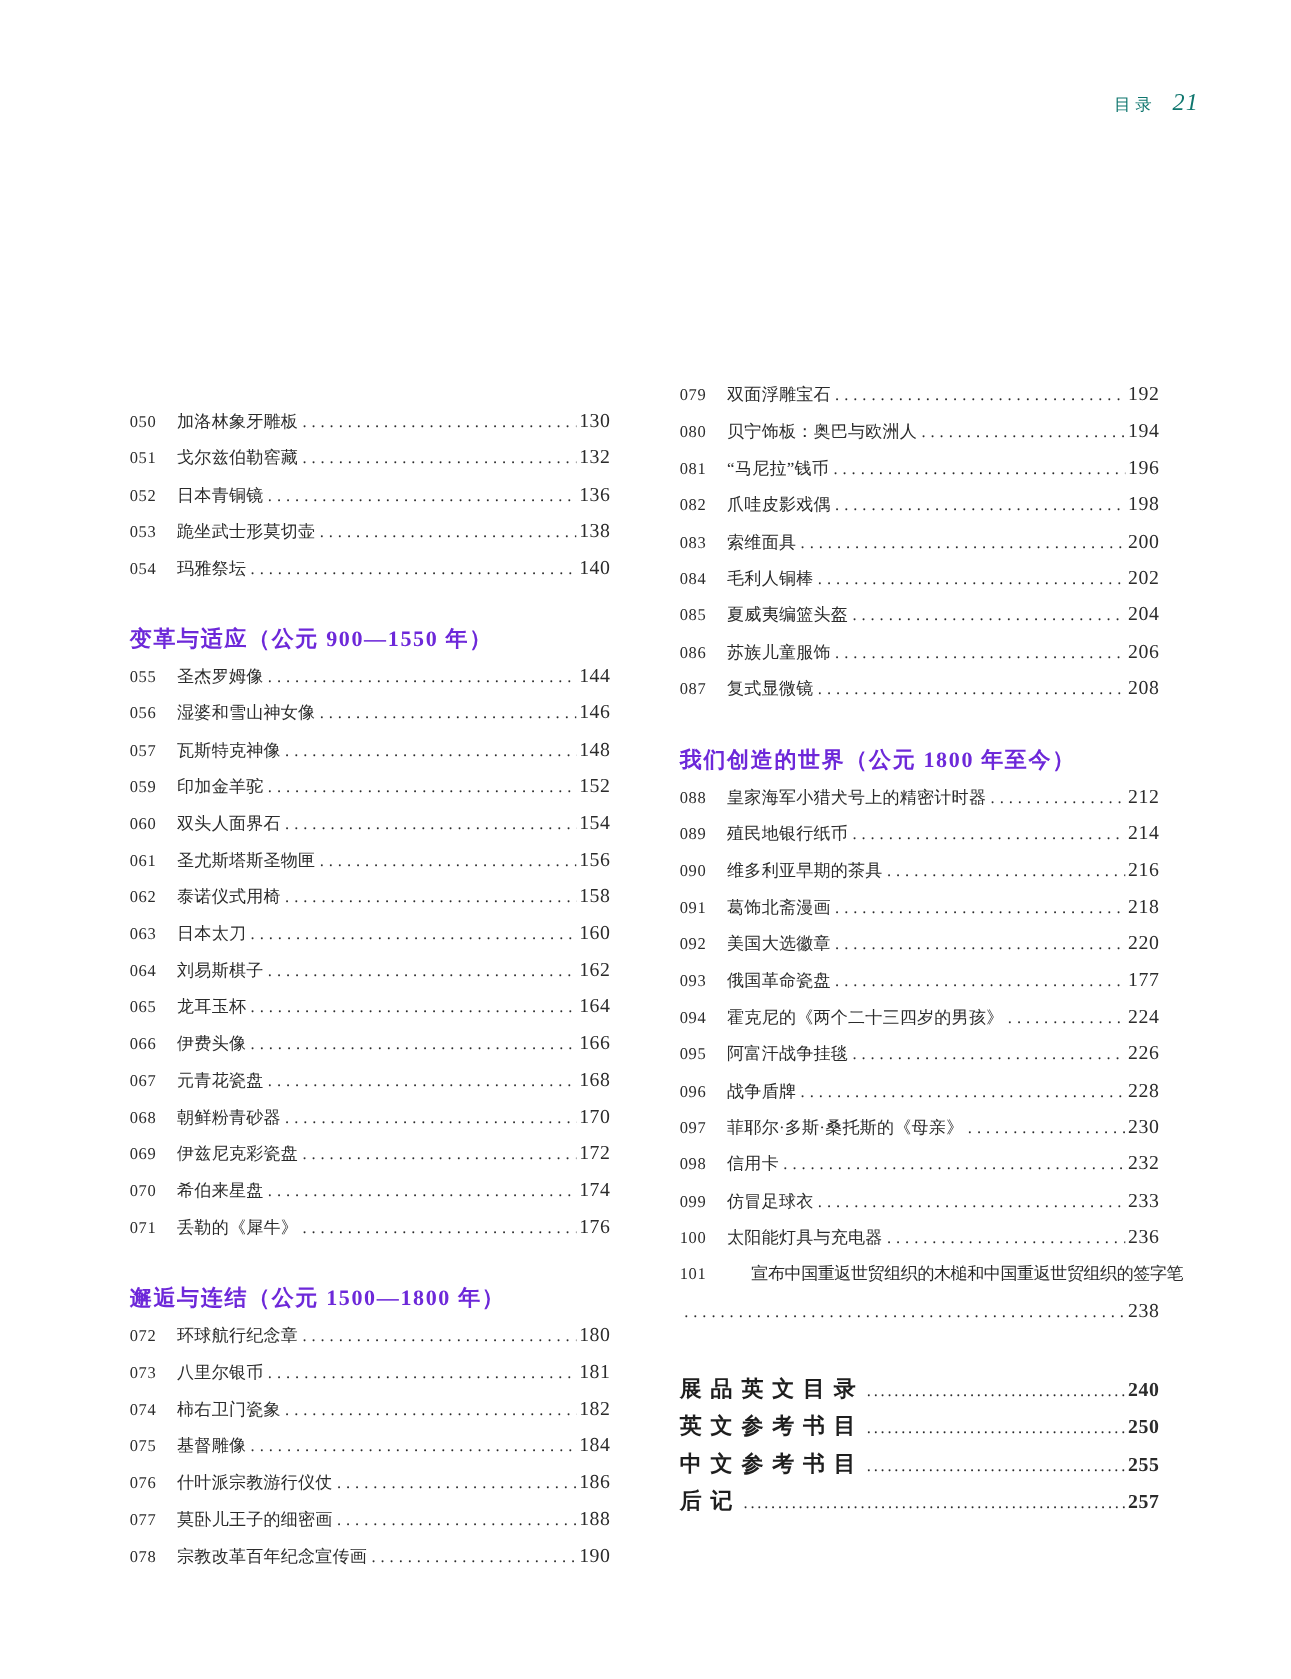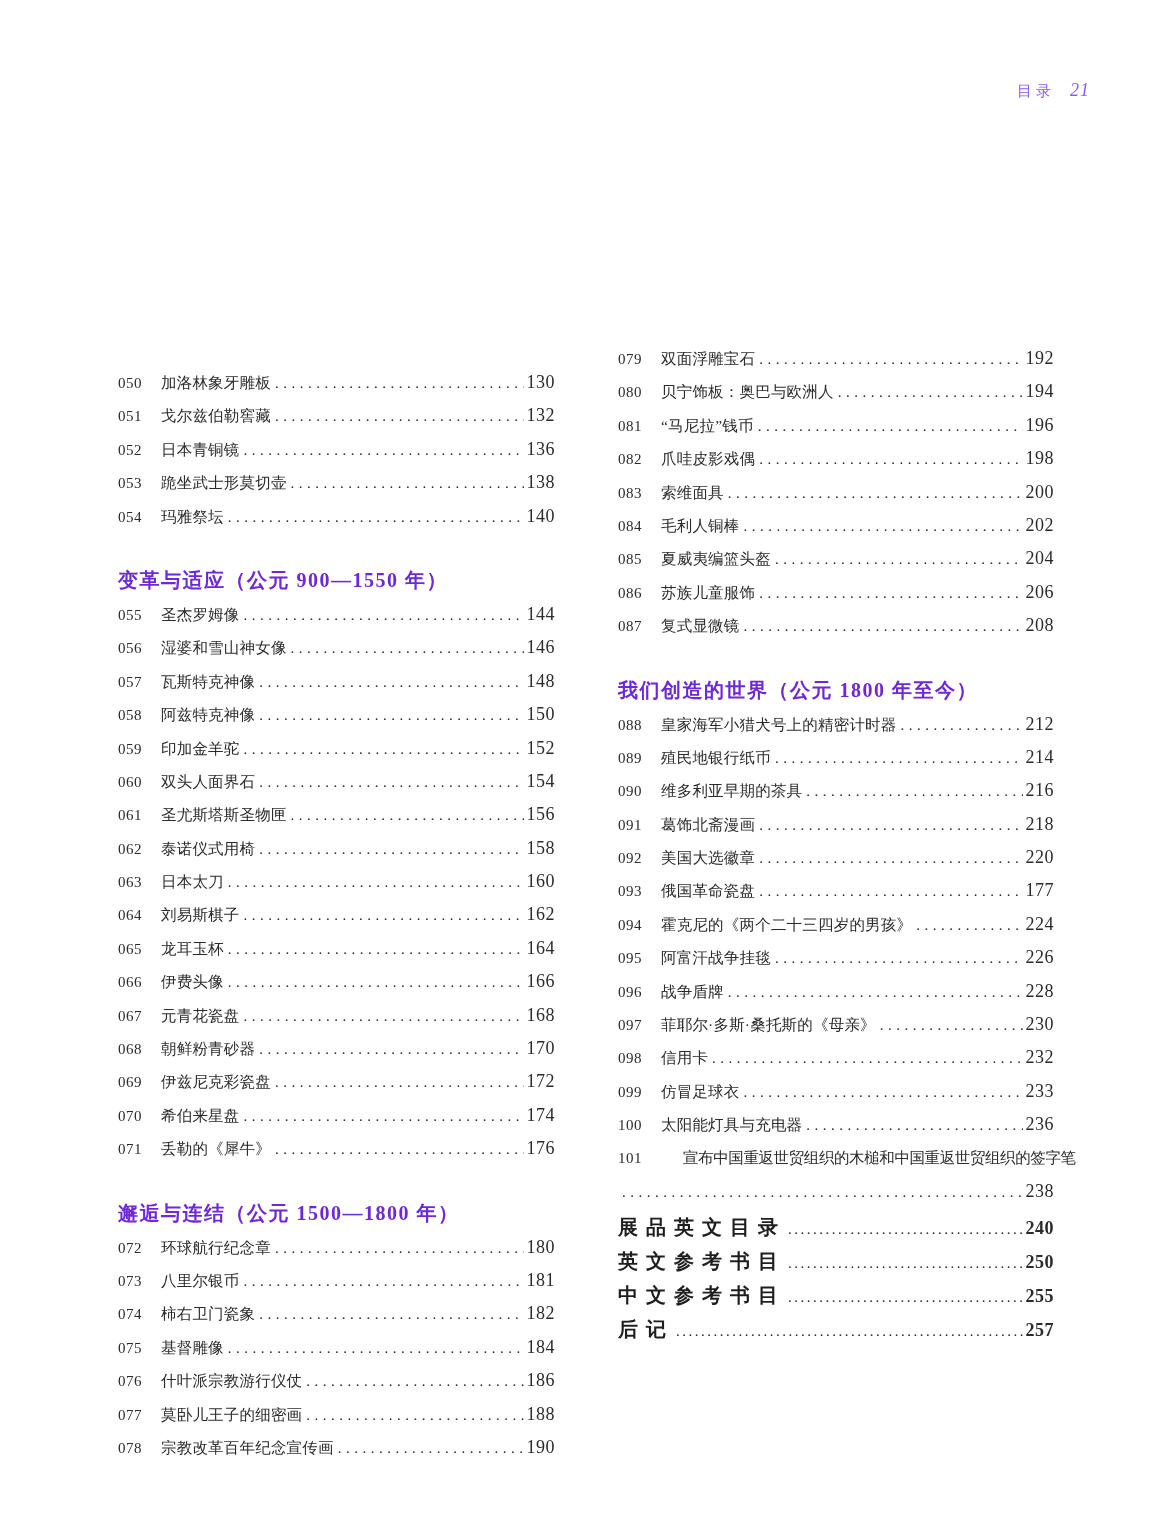--- a/index.html
+++ b/index.html
@@ -13,25 +13,25 @@
   }
 
   
   .page-header {
     position: absolute;
     top: 80px;
     right: 84px;
     display: flex;
     align-items: baseline;
     gap: 15px;
-    color: #8b5cf6;
+    color: #0f766e;
     justify-content: center;
   }
   .header-label { font-size: 15px; letter-spacing: 4px; }
-  .header-pagenum { font-size: 18px; font-style: italic; letter-spacing: 1px; }
+  .header-pagenum { font-size: 22px; font-style: italic; letter-spacing: 1px; }
 
   
   .toc-column { position: absolute; top: 348px; }
   #left-column  { left: 118px; width: 437px; margin-top: 24px; }
   #right-column { left: 618px; width: 436px; }
 
   .toc-row {
     display: flex;
     align-items: baseline;
     height: 33.4px;
@@ -66,21 +66,21 @@
     color: #6d28d9;
     letter-spacing: 1.5px;
     height: 33px;
     margin: 25px 0 7px 0;
     display: flex;
     align-items: center;
     white-space: nowrap;
   }
 
   
-  .backmatter-block { }
+  .backmatter-block { margin-top: 35px; }
   .back-row { height: 34px; }
   .back-row .title {
     font-size: 20px;
     font-weight: bold;
     color: #1e1e1e;
     letter-spacing: 8px;
   }
   .back-row .leader { letter-spacing: 2.5px; margin-left: 2px; }
   .back-row .page-num { font-weight: bold; }
 </style>
@@ -134,26 +134,20 @@
       <span class="num">056</span>
       <span class="title">湿婆和雪山神女像</span>
       <span class="leader"></span>
       <span class="page-num">146</span>
     </div>
     <div class="toc-row">
       <span class="num">057</span>
       <span class="title">瓦斯特克神像</span>
       <span class="leader"></span>
       <span class="page-num">148</span>
-    </div>
-    <div class="toc-row">
-      <span class="num">058</span>
-      <span class="title">阿兹特克神像</span>
-      <span class="leader"></span>
-      <span class="page-num">150</span>
     </div>
     <div class="toc-row">
       <span class="num">059</span>
       <span class="title">印加金羊驼</span>
       <span class="leader"></span>
       <span class="page-num">152</span>
     </div>
     <div class="toc-row">
       <span class="num">060</span>
       <span class="title">双头人面界石</span>

